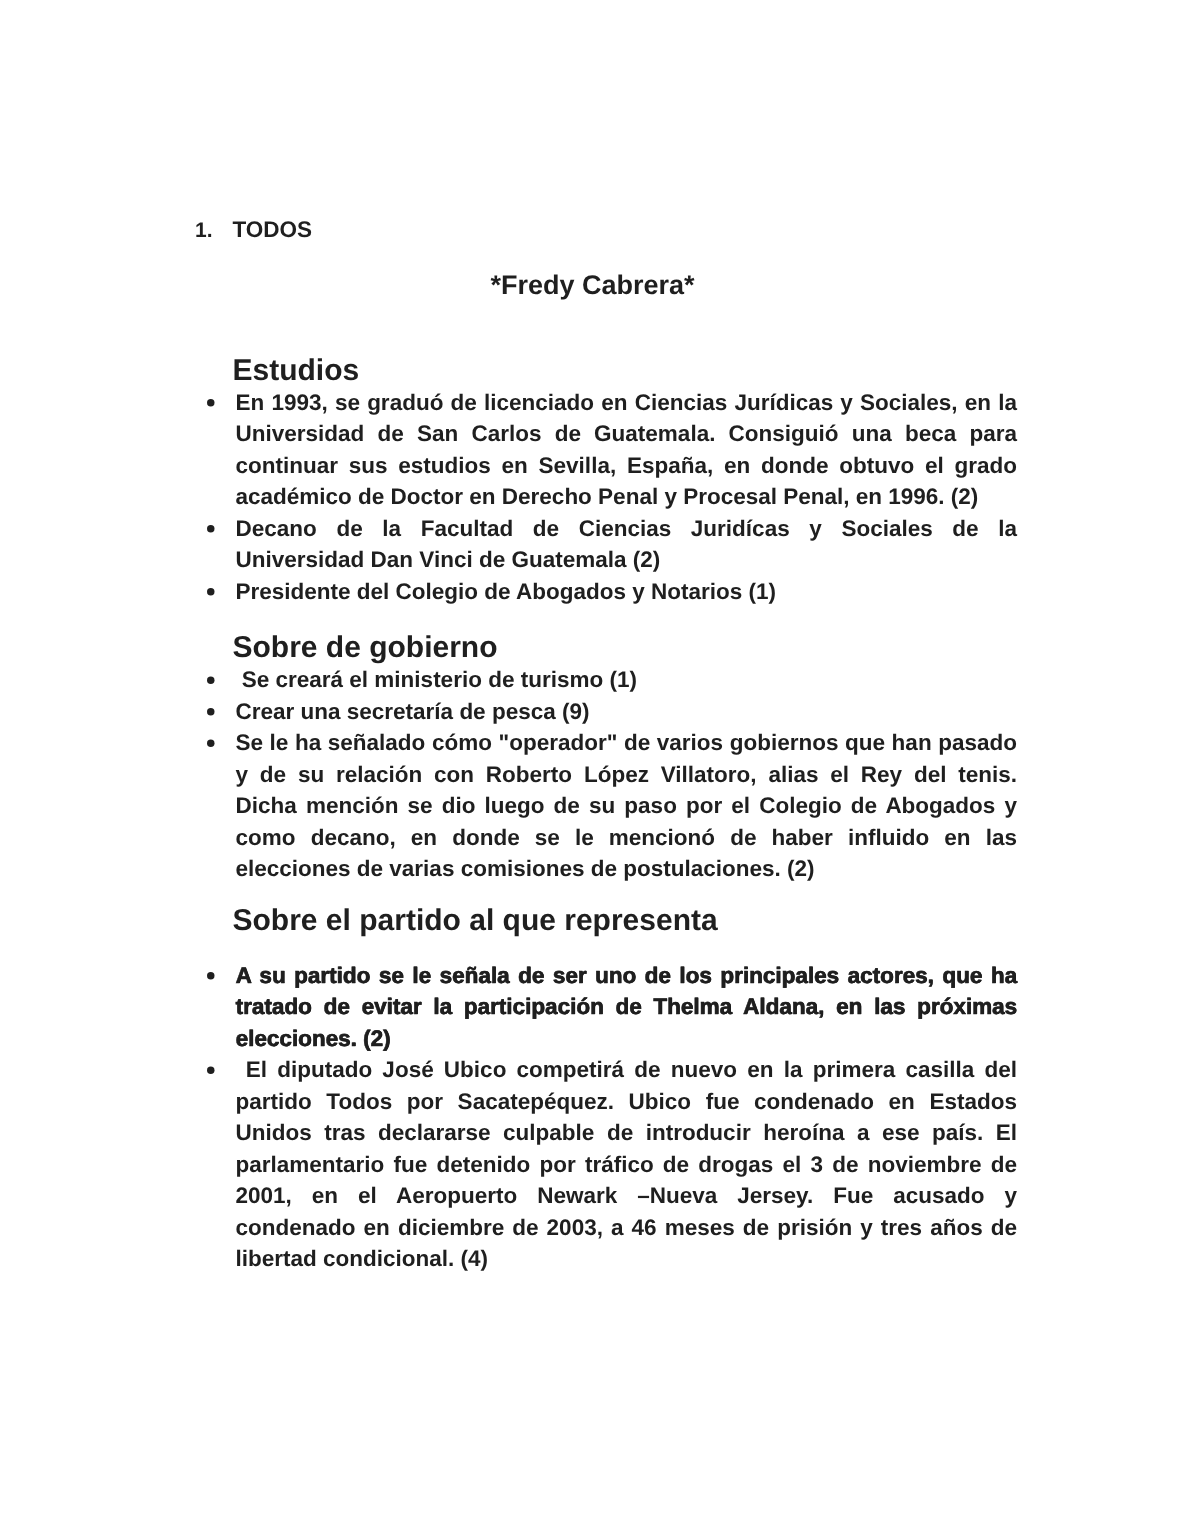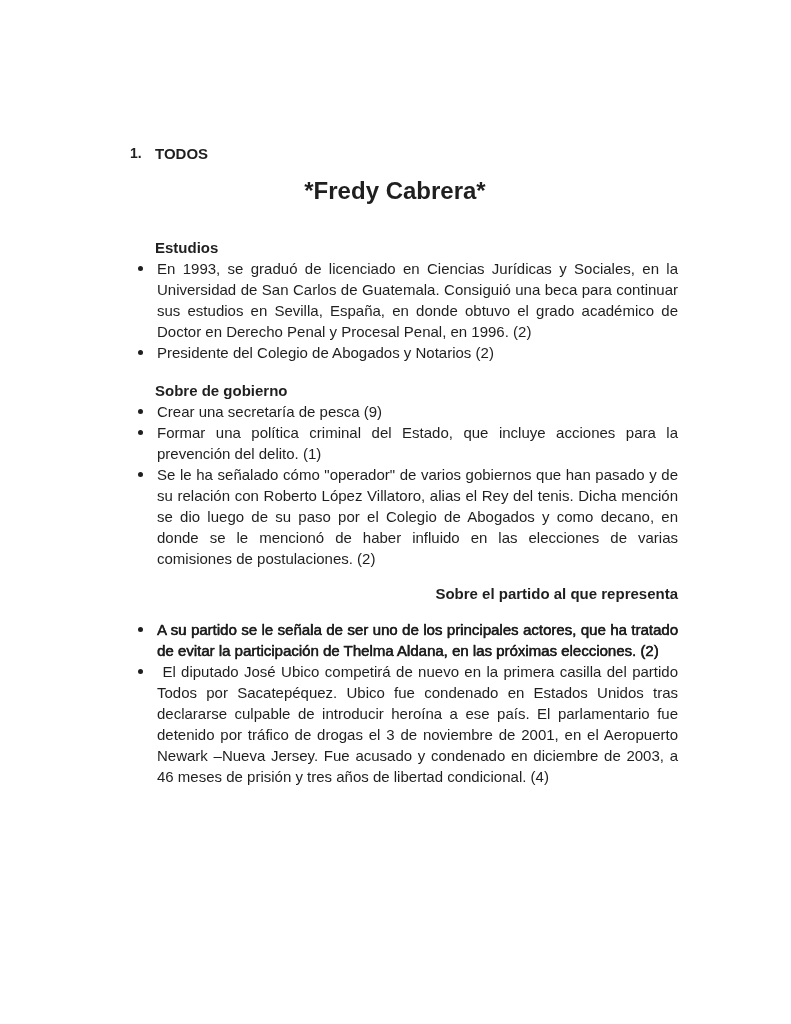--- a/index.html
+++ b/index.html
@@ -29,54 +29,54 @@
     font-weight: bold;
   }
   .num-row .num {
     width: 25px;
     flex: 0 0 25px;
     font-size: 14px;
   }
   
   .doc-title {
     margin: 14px 0 0;
-    font-size: 24px;
+    font-size: 18px;
     line-height: 25px;
     font-weight: bold;
     text-align: center;
     position: relative;
     left: -9px;
   }
   
   h2.sec-heading {
     margin: 17px 0 0 25px;
-    font-size: 15px;
+    font-size: 20px;
     line-height: 21px;
     font-weight: bold;
   }
   h2.sec-heading.first {
     margin-top: 34px;
   }
   h2.sec-heading.partido {
     margin-top: 14px;
-    text-align: right;
   }
   
   ul.bullets {
     list-style: none;
     margin: 0;
     padding: 0;
   }
   ul.bullets.gap-top {
     margin-top: 15px;
   }
   ul.bullets li {
     position: relative;
     padding-left: 27px;
     text-align: justify;
+    font-weight: bold;
   }
   ul.bullets li::before {
     content: "";
     position: absolute;
     left: 8px;
     top: 8px;
     width: 5px;
     height: 5px;
     border-radius: 50%;
     background: #1f1f1f;
@@ -107,29 +107,30 @@
     <span class="num">1.</span>
     <span class="ttl">TODOS</span>
   </div>
 
   <h1 class="doc-title">*Fredy Cabrera*</h1>
 
   <section>
     <h2 class="sec-heading first">Estudios</h2>
     <ul class="bullets">
       <li><span class="btxt">En 1993, se graduó de licenciado en Ciencias Jurídicas y Sociales, en la Universidad de San Carlos de Guatemala. Consiguió una beca para continuar sus estudios en Sevilla, España, en donde obtuvo el grado académico de Doctor en Derecho Penal y Procesal Penal, en 1996. (2)</span></li>
-      <li><span class="btxt">Presidente del Colegio de Abogados y Notarios (2)</span></li>
+      <li><span class="btxt">Decano de la Facultad de Ciencias Juridícas y Sociales de la Universidad Dan Vinci de Guatemala (2)</span></li>
+      <li><span class="btxt">Presidente del Colegio de Abogados y Notarios (1)</span></li>
     </ul>
   </section>
 
   <section>
     <h2 class="sec-heading">Sobre de gobierno</h2>
     <ul class="bullets">
+      <li class="pre"><span class="btxt"> Se creará el ministerio de turismo (1)</span></li>
       <li><span class="btxt">Crear una secretaría de pesca (9)</span></li>
-      <li><span class="btxt">Formar una política criminal del Estado, que incluye acciones para la prevención del delito. (1)</span></li>
     </ul>
   </section>
 
   <section>
     <ul class="bullets">
       <li><span class="btxt">Se le ha señalado cómo "operador" de varios gobiernos que han pasado y de su relación con Roberto López Villatoro, alias el Rey del tenis. Dicha mención se dio luego de su paso por el Colegio de Abogados y como decano, en donde se le mencionó de haber influido en las elecciones de varias comisiones de postulaciones. (2)</span></li>
     </ul>
   </section>
 
   <section>

